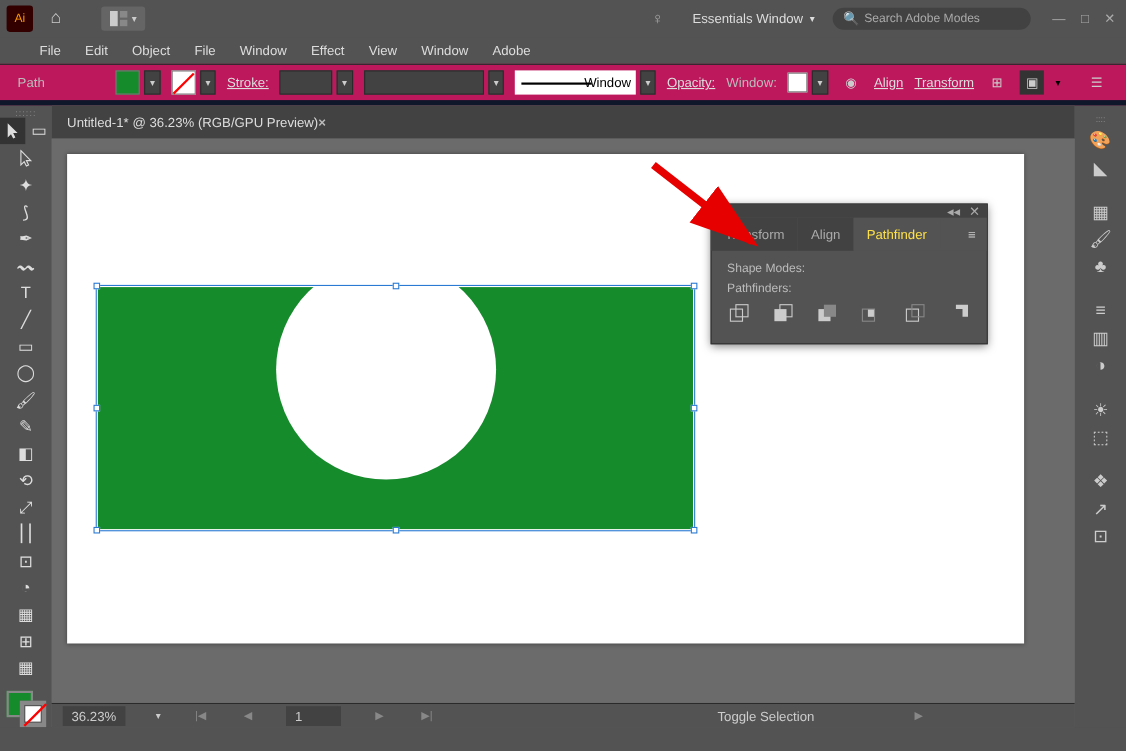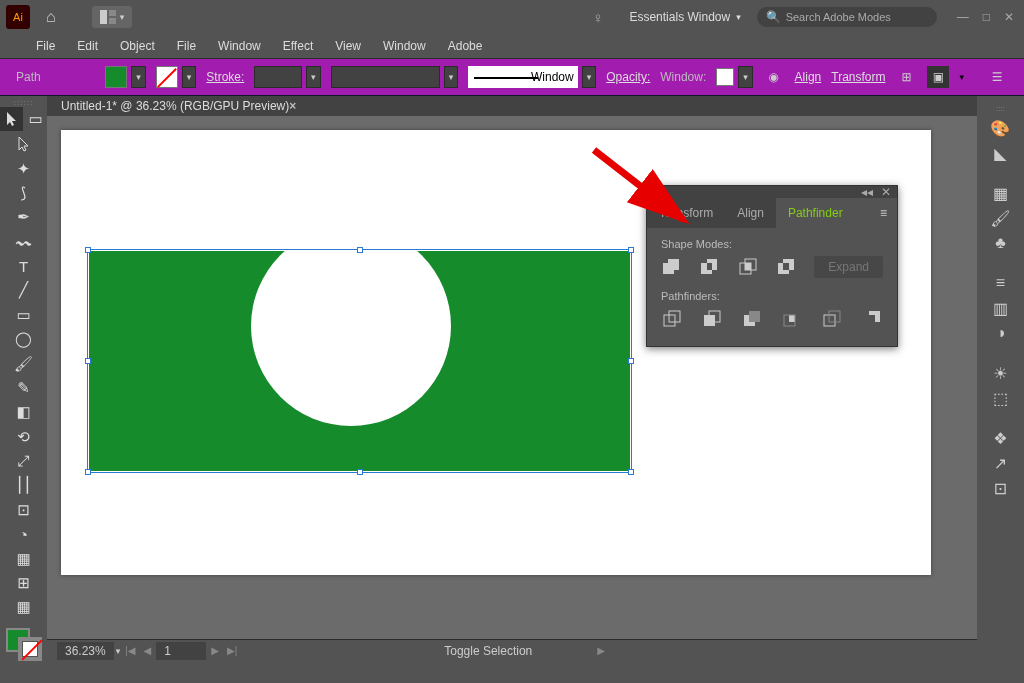--- a/index.html
+++ b/index.html
@@ -8,61 +8,61 @@
 .ai-logo{width:24px;height:24px;background:#330000;display:flex;align-items:center;justify-content:center;color:#ff9a00;font-weight:normal;font-size:11px;border-radius:3px}
 .home-icon{color:#ccc;font-size:16px;padding:4px 8px}
 .arrange-btn{display:flex;align-items:center;gap:4px;padding:4px 8px;color:#ccc;background:#656565;border-radius:3px;margin-left:20px}
 .tb-spacer{flex:1}
 .lightbulb{color:#aaa;font-size:15px;margin-right:10px}
 .workspace-sel{color:#ddd;padding:4px 8px;display:flex;align-items:center;gap:6px}
 .search-box{background:#424242;border-radius:10px;padding:3px 10px;color:#aaa;width:180px;display:flex;align-items:center;gap:4px}
 .window-controls{display:flex;gap:14px;color:#aaa;margin-left:12px;margin-right:4px}
 .menubar{height:24px;background:#535353;display:flex;align-items:center;padding:0 26px;gap:2px}
 .menubar span{color:#ddd;padding:3px 10px}
-.controlbar{height:38px;background:#a21caf;border-top:1px solid #2a2a2a;border-bottom:1px solid #0f172a;display:flex;align-items:center;padding:0 16px;gap:10px}
+.controlbar{height:38px;background:#be185d;border-top:1px solid #2a2a2a;border-bottom:5px solid #0f172a;display:flex;align-items:center;padding:0 16px;gap:10px}
 .cb-label{color:#bbb;width:80px}
 .swatch{width:22px;height:22px;border:1px solid #777;position:relative}
 .swatch-green{background:#158b2c}
 .swatch-none{background:#fff}
 .swatch-none::after{content:"";position:absolute;width:130%;height:2px;background:red;top:50%;left:-15%;transform:rotate(-45deg)}
 .dd-arrow{color:#ccc;font-size:9px;margin-left:-6px;padding:0 4px;background:#424242;height:22px;display:flex;align-items:center;border:1px solid #2a2a2a}
 .cb-text{color:#ddd;text-decoration:underline}
 .spinner{width:48px;height:22px;background:#424242;border:1px solid #2a2a2a}
 .stroke-profile{width:110px;height:22px;background:#fff;display:flex;align-items:center;justify-content:flex-end;padding:0 4px;color:#000;position:relative}
 .stroke-profile::before{content:"";position:absolute;left:6px;right:40px;top:50%;height:2px;background:#000}
 .swatch-white{background:#fff;width:18px;height:18px}
 .cb-right{margin-left:auto;display:flex;align-items:center;gap:10px}
 .icon-btn{width:22px;height:22px;display:flex;align-items:center;justify-content:center;color:#ccc}
 .workarea{position:absolute;top:96px;left:0;right:0;bottom:22px;display:flex}
 .left-tools{width:47px;background:#535353;display:flex;flex-direction:column;align-items:center;padding-top:2px;gap:0px}
 .left-tools .handle{width:40px;height:8px;display:flex;justify-content:center;color:#888;font-size:8px;letter-spacing:1px}
 .tool{width:23px;height:24px;display:flex;align-items:center;justify-content:center;color:#ddd;font-size:15px;margin:1px 0}
 .tool-row{display:flex;gap:1px}
 .tool.active{background:#333}
 .doc-area{flex:1;display:flex;flex-direction:column;background:#6b6b6b}
-.doc-tabs{height:20px;background:#424242;display:flex;align-items:center;padding:0 14px;gap:0;color:#ddd}
+.doc-tabs{height:30px;background:#424242;display:flex;align-items:center;padding:0 14px;gap:0;color:#ddd}
 .doc-tabs .close-x{color:#bbb;font-weight:bold}
 .canvas-wrap{flex:1;background:#6b6b6b;padding:14px 14px 0 14px;position:relative}
 .canvas{width:870px;height:445px;background:#fff;position:relative;box-shadow:0 0 4px rgba(0,0,0,0.4)}
 .selection{position:absolute;left:26px;top:119px;width:545px;height:224px;border:1px solid #2a7ad4}
 .shape{position:absolute;left:28px;top:121px;width:541px;height:220px;background:#158b2c}
 .cutout{position:absolute;left:190px;top:96px;width:200px;height:200px;background:#fff;border-radius:50%}
 .handle-sq{position:absolute;width:6px;height:6px;background:#fff;border:1px solid #2a7ad4}
-.status{height:22px;background:#535353;display:flex;align-items:center;padding:0 10px;gap:2px;color:#ccc;border-top:1px solid #2a2a2a}
+.status{height:22px;background:#535353;display:flex;align-items:center;padding:0 10px;gap:28px;color:#ccc;border-top:1px solid #2a2a2a}
 .status .zoom{background:#424242;padding:2px 8px}
 .nav-btn{color:#888;font-size:10px;padding:0 3px}
 .status-spacer{width:200px}
 .right-panels{width:47px;background:#535353;display:flex;flex-direction:column;align-items:center;padding-top:8px;gap:4px}
 .right-panels .panel-group{display:flex;flex-direction:column;gap:3px;margin-bottom:14px;align-items:center}
 .panel-icon{width:26px;height:22px;display:flex;align-items:center;justify-content:center;color:#ccc;font-size:16px}
 .pathfinder-panel{position:absolute;right:126px;top:185px;width:252px;background:#535353;border:1px solid #333;box-shadow:0 2px 8px rgba(0,0,0,0.5)}
 .panel-header{height:12px;background:#424242;display:flex;justify-content:flex-end;align-items:center;padding:0 6px;gap:8px;color:#aaa;font-size:10px}
 .panel-tabs{display:flex;background:#535353;height:30px;align-items:center}
 .panel-tab{padding:0 12px;color:#aaa;height:100%;display:flex;align-items:center;background:#424242}
-.panel-tab.active{background:#535353;color:#84cc16}
+.panel-tab.active{background:#535353;color:#fde047}
 .panel-menu{margin-left:auto;padding:0 10px;color:#ccc}
 .panel-body{padding:10px 14px 16px;color:#bbb}
 .panel-section-label{font-size:11px;margin-bottom:6px}
 .btn-row{display:flex;gap:18px;align-items:center;margin-bottom:12px}
 .pf-btn{width:22px;height:22px;position:relative;display:flex;align-items:center;justify-content:center}
 .pf-btn svg{width:20px;height:20px}
 .expand-btn{margin-left:auto;padding:4px 14px;background:#474747;color:#777;border-radius:2px}
 .red-arrow{position:absolute;top:142px;right:320px;pointer-events:none}
 .fill-stroke{width:40px;height:36px;position:relative;margin-top:8px}
 .fs-fill{position:absolute;top:0;left:2px;width:24px;height:24px;background:#158b2c;border:2px solid #888}
@@ -254,47 +254,20 @@
     <span>✕</span>
   </div>
   <div class="panel-tabs">
     <div class="panel-tab">Transform</div>
     <div class="panel-tab">Align</div>
     <div class="panel-tab active">Pathfinder</div>
     <div class="panel-menu">≡</div>
   </div>
   <div class="panel-body">
     <div class="panel-section-label">Shape Modes:</div>
-    <div class="btn-row">
-      <div class="pf-btn">
-          <svg viewBox="0 0 20 20">
-            <rect x="2" y="6" width="11" height="11" fill="#ccc"></rect>
-            <rect x="7" y="2" width="11" height="11" fill="#ccc"></rect>
-          </svg>
-        </div>
-      <div class="pf-btn">
-          <svg viewBox="0 0 20 20">
-            <path d="M2 6 h6 v-4 h10 v11 h-5 v4 h-11 z M8 6 v7 h5 v-7 z" fill="#ccc" fill-rule="evenodd"></path>
-          </svg>
-        </div>
-      <div class="pf-btn">
-          <svg viewBox="0 0 20 20">
-            <rect x="2" y="6" width="11" height="11" fill="none" stroke="#ccc"></rect>
-            <rect x="7" y="2" width="11" height="11" fill="none" stroke="#ccc"></rect>
-            <rect x="7" y="6" width="6" height="7" fill="#ccc"></rect>
-          </svg>
-        </div>
-      <div class="pf-btn">
-          <svg viewBox="0 0 20 20">
-            <path d="M2 6 h5 v-4 h11 v11 h-5 v4 h-11 z" fill="#ccc"></path>
-            <rect x="7" y="6" width="6" height="7" fill="#535353"></rect>
-          </svg>
-        </div>
-      <div class="expand-btn">Expand</div>
-    </div>
     <div class="panel-section-label">Pathfinders:</div>
     <div class="btn-row" style="margin-bottom:0">
       <div class="pf-btn">
           <svg viewBox="0 0 20 20">
             <rect x="2" y="6" width="11" height="11" fill="none" stroke="#ccc"></rect>
             <rect x="7" y="2" width="11" height="11" fill="none" stroke="#ccc"></rect>
           </svg>
         </div>
       <div class="pf-btn">
           <svg viewBox="0 0 20 20">

